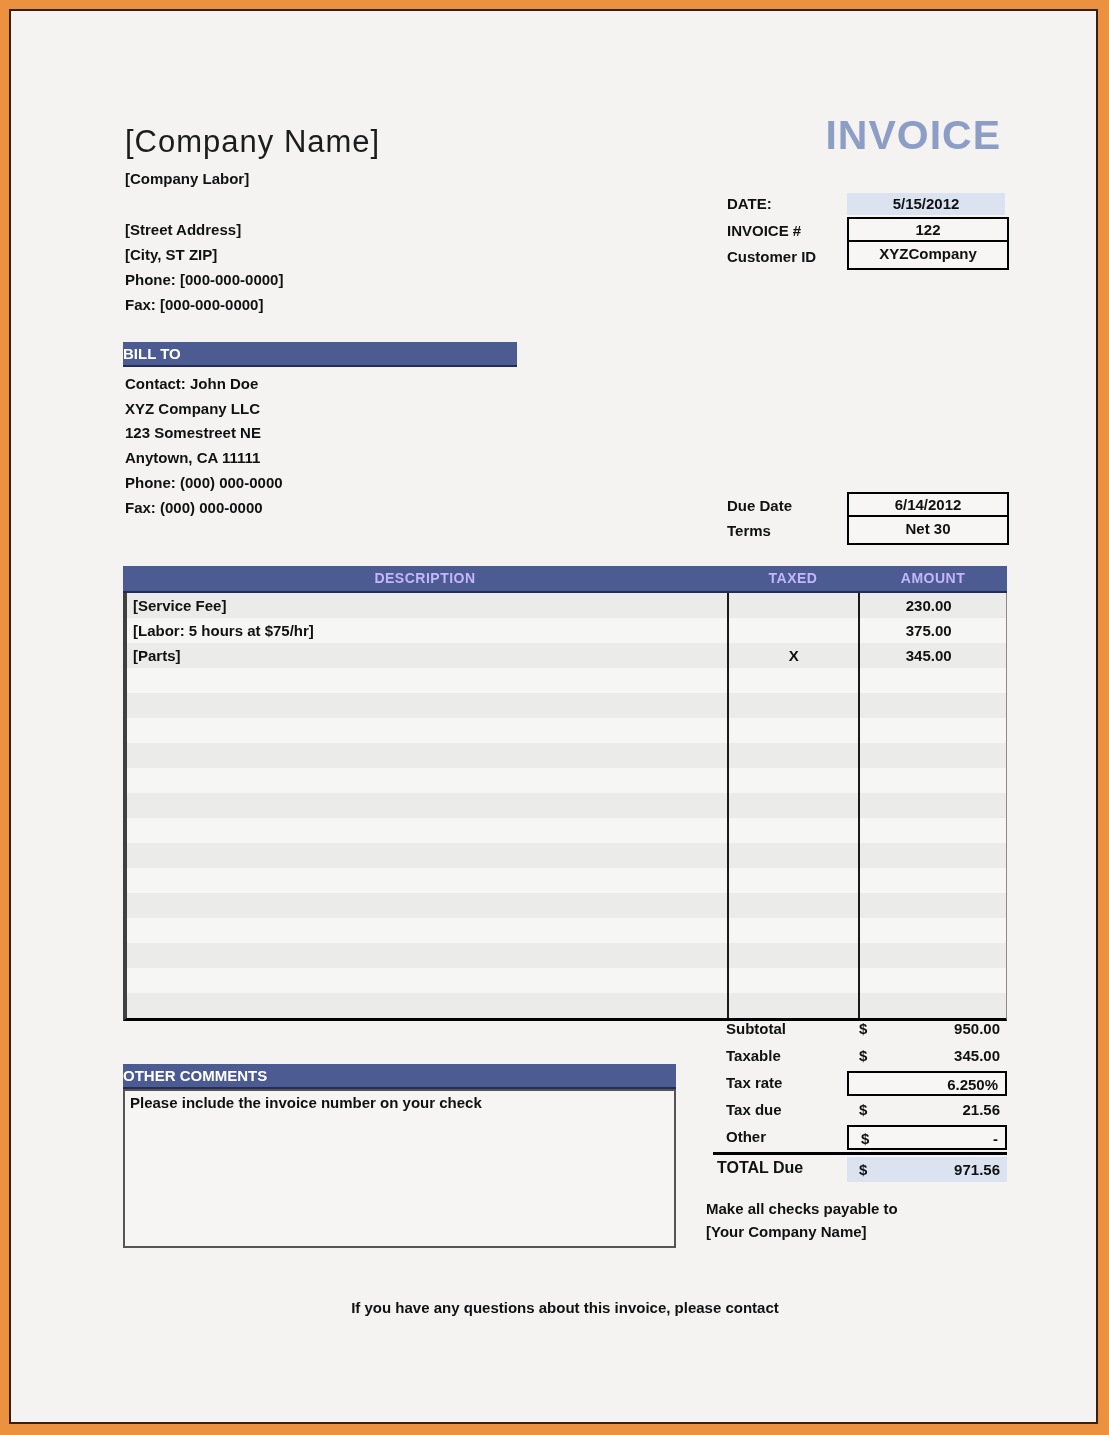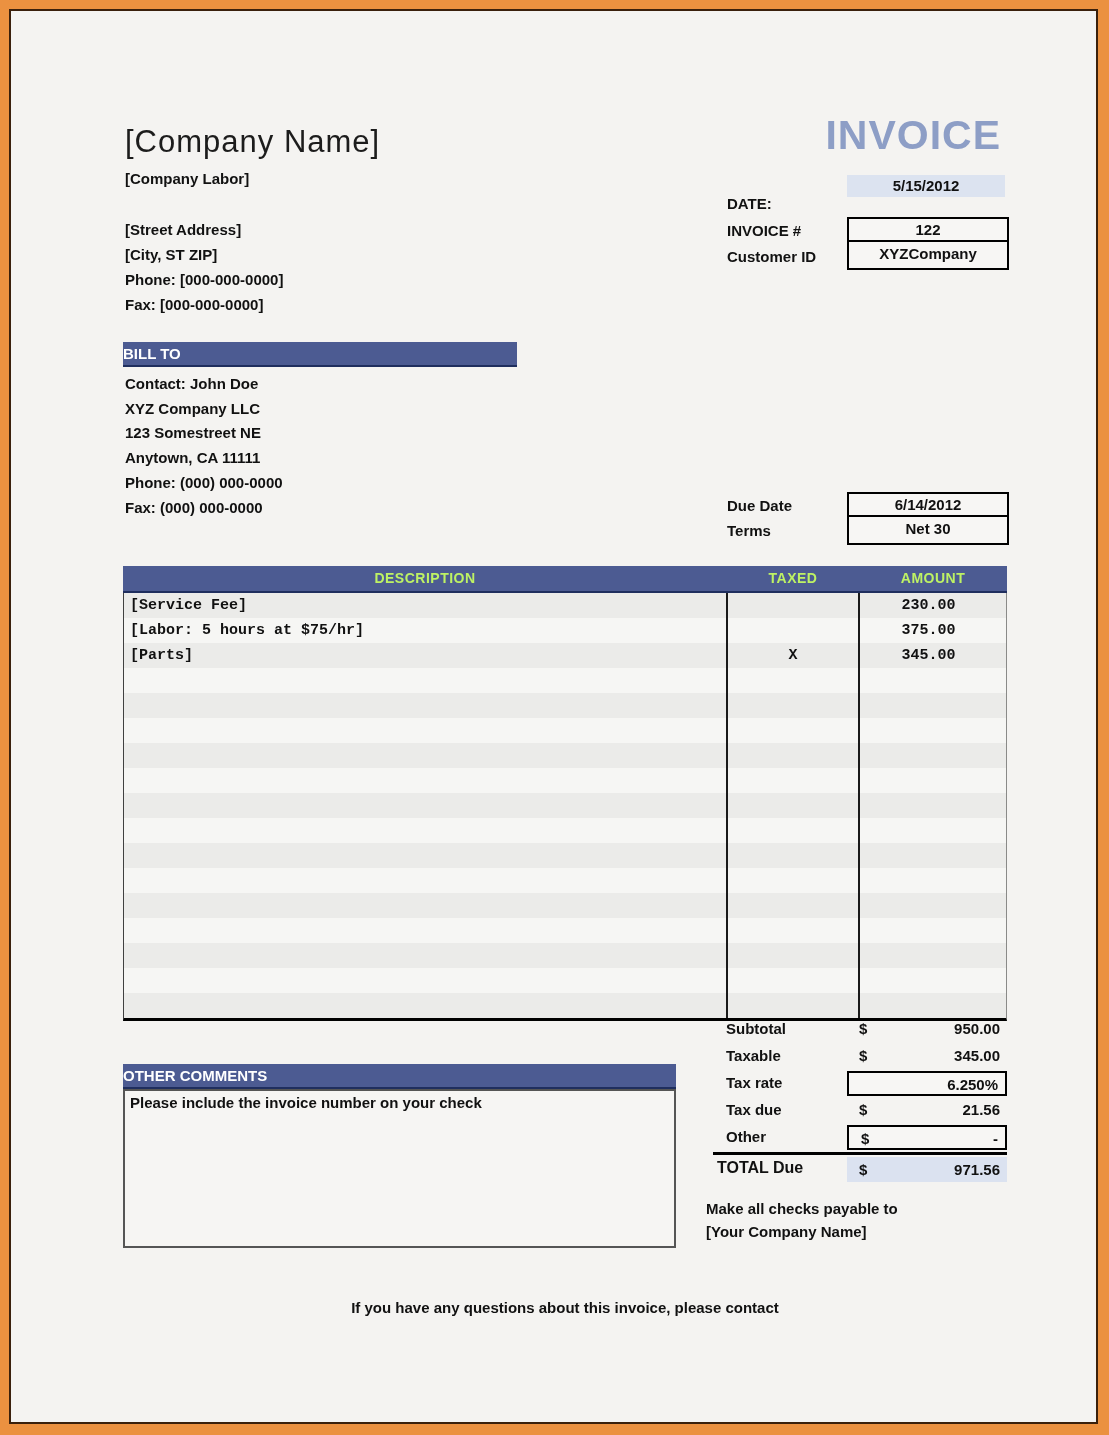--- a/index.html
+++ b/index.html
@@ -27,26 +27,26 @@
   .shaded{background:#DCE3F0;}
   .boxed{border:2px solid #000;background:#F7F6F4;}
 
   
   .bar{background:#4C5B92;border-bottom:2px solid #1F2E5E;color:#fff;font-size:15px;font-weight:700;line-height:23px;box-sizing:border-box;}
   .bill-bar{left:112px;top:331px;width:394px;height:25px;}
   .bill-lines{left:114px;top:361px;font-size:15px;font-weight:700;line-height:24.7px;}
 
   
   .tbl{left:112px;top:555px;width:884px;}
-  .tbl-head{display:flex;height:25px;background:#4C5B92;border-bottom:2px solid #1F2E5E;color:#bef264;font-size:14px;font-weight:700;}
+  .tbl-head{display:flex;height:25px;background:#4C5B92;border-bottom:2px solid #1F2E5E;color:#c4b5fd;font-size:14px;font-weight:700;}
   .th{line-height:24px;text-align:center;letter-spacing:0.5px;}
   .th-desc{width:604px;}
   .th-taxed{width:132px;}
   .th-amount{width:148px;}
-  .tbl-body{border-bottom:3px solid #000;border-left:1px solid #404040;border-right:1px solid #8a8a88;box-sizing:border-box;font-family:Liberation Mono, monospace;}
+  .tbl-body{border-bottom:3px solid #000;border-left:4px solid #404040;border-right:1px solid #8a8a88;box-sizing:border-box;}
   .trow{display:flex;height:25px;background:#F6F6F4;font-size:15px;font-weight:700;line-height:25px;}
   .trow:nth-child(odd){background:#EBEBE9;}
   .td-desc{width:602px;padding-left:6px;box-sizing:border-box;overflow:hidden;}
   .td-taxed{width:132px;text-align:center;border-left:2px solid #1a1a1a;box-sizing:border-box;}
   .td-amount{width:148px;text-align:center;padding-right:9px;border-left:2px solid #1a1a1a;box-sizing:border-box;}
 
   
   .totals{left:690px;top:1006px;width:306px;}
   .t-row{position:relative;height:27px;}
   .t-label{position:absolute;left:25px;top:3px;font-size:15px;font-weight:700;}
@@ -78,21 +78,21 @@
   <div class="abs company-slogan">[Company Labor]</div>
   <div class="abs addr-block">
     <div>[Street Address]</div>
     <div>[City, ST ZIP]</div>
     <div>Phone: [000-000-0000]</div>
     <div>Fax: [000-000-0000]</div>
   </div>
 
   <div class="abs invoice-title">INVOICE</div>
   <div class="abs meta-label" style="top:184px;">DATE:</div>
-  <div class="abs meta-cell shaded" style="top:164px;">5/15/2012</div>
+  <div class="abs meta-cell shaded" style="top:182px;">5/15/2012</div>
   <div class="abs meta-label" style="top:211px;">INVOICE #</div>
   <div class="abs meta-cell boxed" style="top:206px;height:25px;line-height:22px;">122</div>
   <div class="abs meta-label" style="top:237px;">Customer ID</div>
   <div class="abs meta-cell boxed" style="top:229px;height:26px;line-height:23px;">XYZCompany</div>
 
   <div class="abs bar bill-bar">BILL TO</div>
   <div class="abs bill-lines">
       <div>Contact: John Doe</div>
       <div>XYZ Company LLC</div>
       <div>123 Somestreet NE</div>

